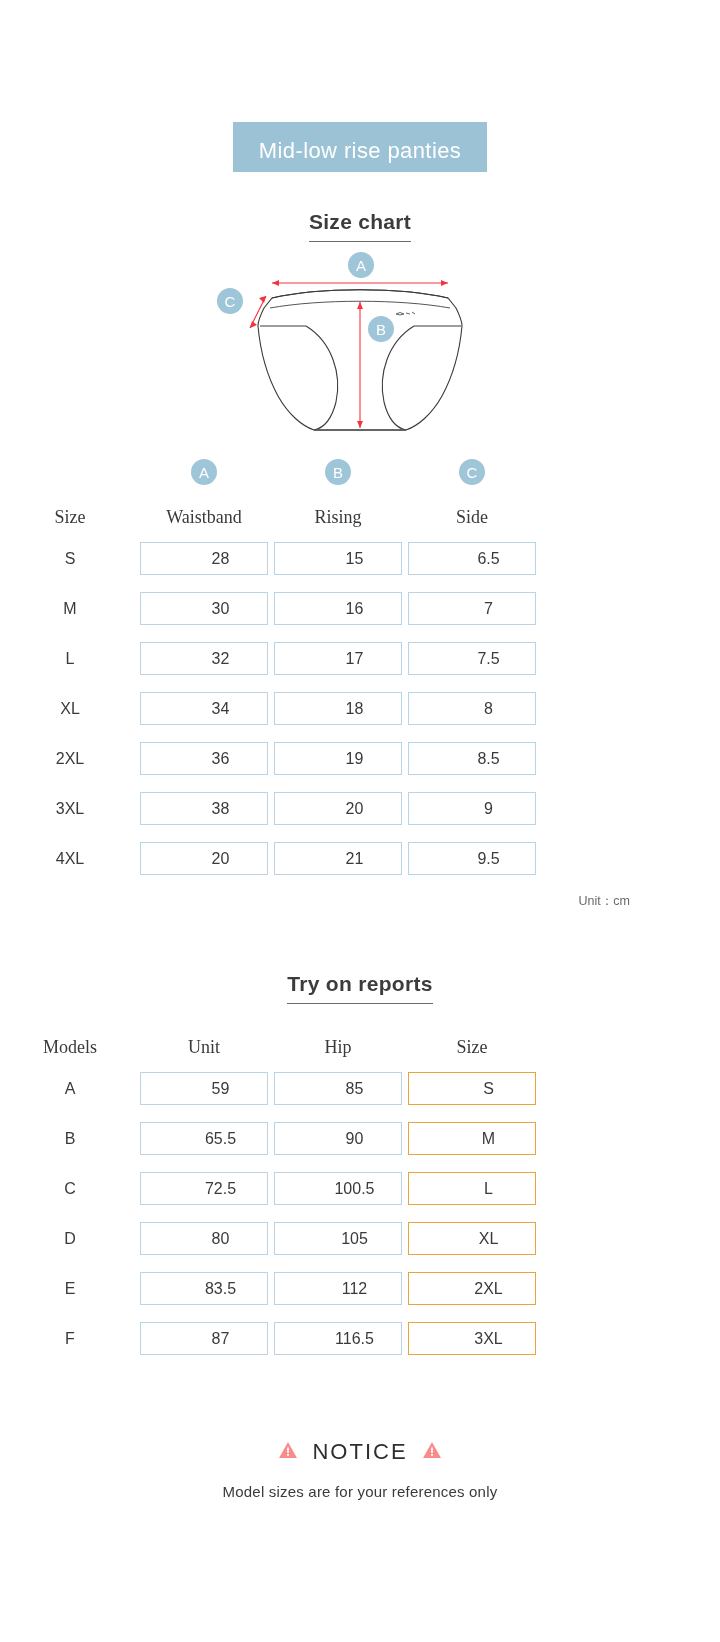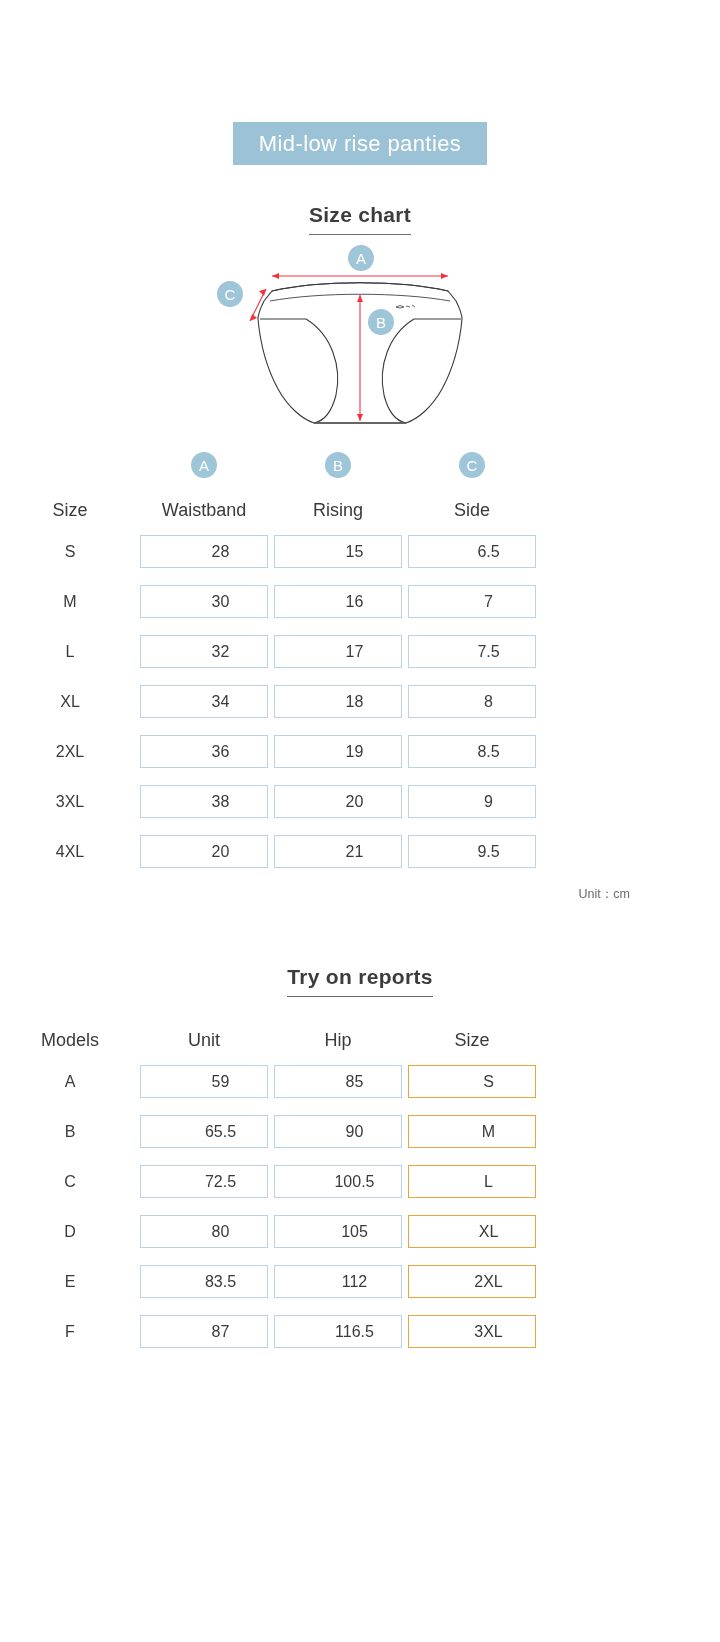--- a/index.html
+++ b/index.html
@@ -15,21 +15,21 @@
 
   
   .banner-wrap{width:100%;text-align:center;padding-top:122px;}
   .banner{
     display:inline-block;
     background:#9cc3d5;
     color:#ffffff;
     font-size:22px;
     font-weight:400;
     letter-spacing:.4px;
-    padding:9px 26px 9px 26px;
+    padding:16px 26px 9px 26px;
     line-height:1.15;
   }
 
   
   .section-title-wrap{width:100%;text-align:center;}
   .section-title{
     display:inline-block;
     font-size:21px;
     color:#3c3c3c;
     letter-spacing:.3px;
@@ -77,21 +77,21 @@
     border:1px solid #b9d4e6;
     background:#ffffff;
     box-sizing:border-box;
     padding-left:33px;
   }
   .c-cell.orange{border:1.5px solid #e9a53c;}
   .c-head{
     flex:0 0 128px;margin-right:6px;
     text-align:center;font-size:18px;color:#3a3a3a;
   }
-  .head-row{display:flex;}
+  .head-row{display:flex;font-family:Liberation Serif, serif;}
   .head-label{
     width:140px;flex:0 0 140px;text-align:center;font-size:18px;color:#3a3a3a;
   }
 
   
   .tbl-row + .tbl-row{margin-top:17px;}
   .head-row{margin-bottom:14px;}
 
   .unit{
     width:720px;text-align:right;
@@ -276,14 +276,34 @@
       <div class="c-cell orange">2XL</div>
     </div>
     <div class="tbl-row">
       <div class="c-label">F</div>
       <div class="c-cell">87</div>
       <div class="c-cell">116.5</div>
       <div class="c-cell orange">3XL</div>
     </div>
   </div>
 
+  <div class="notice-wrap" style="margin-top:84px;">
+    <div class="notice-head">
+      <span class="tri">
+        <svg width="20" height="18" viewBox="0 0 20 18">
+          <path d="M10 1 L19 17 L1 17 Z" fill="#fa8b8b"></path>
+          <rect x="9.1" y="6.5" width="1.8" height="5.4" fill="#ffffff"></rect>
+          <rect x="9.1" y="13" width="1.8" height="1.8" fill="#ffffff"></rect>
+        </svg>
+      </span>
+      <span>NOTICE</span>
+      <span class="tri">
+        <svg width="20" height="18" viewBox="0 0 20 18">
+          <path d="M10 1 L19 17 L1 17 Z" fill="#fa8b8b"></path>
+          <rect x="9.1" y="6.5" width="1.8" height="5.4" fill="#ffffff"></rect>
+          <rect x="9.1" y="13" width="1.8" height="1.8" fill="#ffffff"></rect>
+        </svg>
+      </span>
+    </div>
+    <div class="notice-sub">Model sizes are for your references only</div>
+  </div>
 
 </div>
 
 </body></html>

